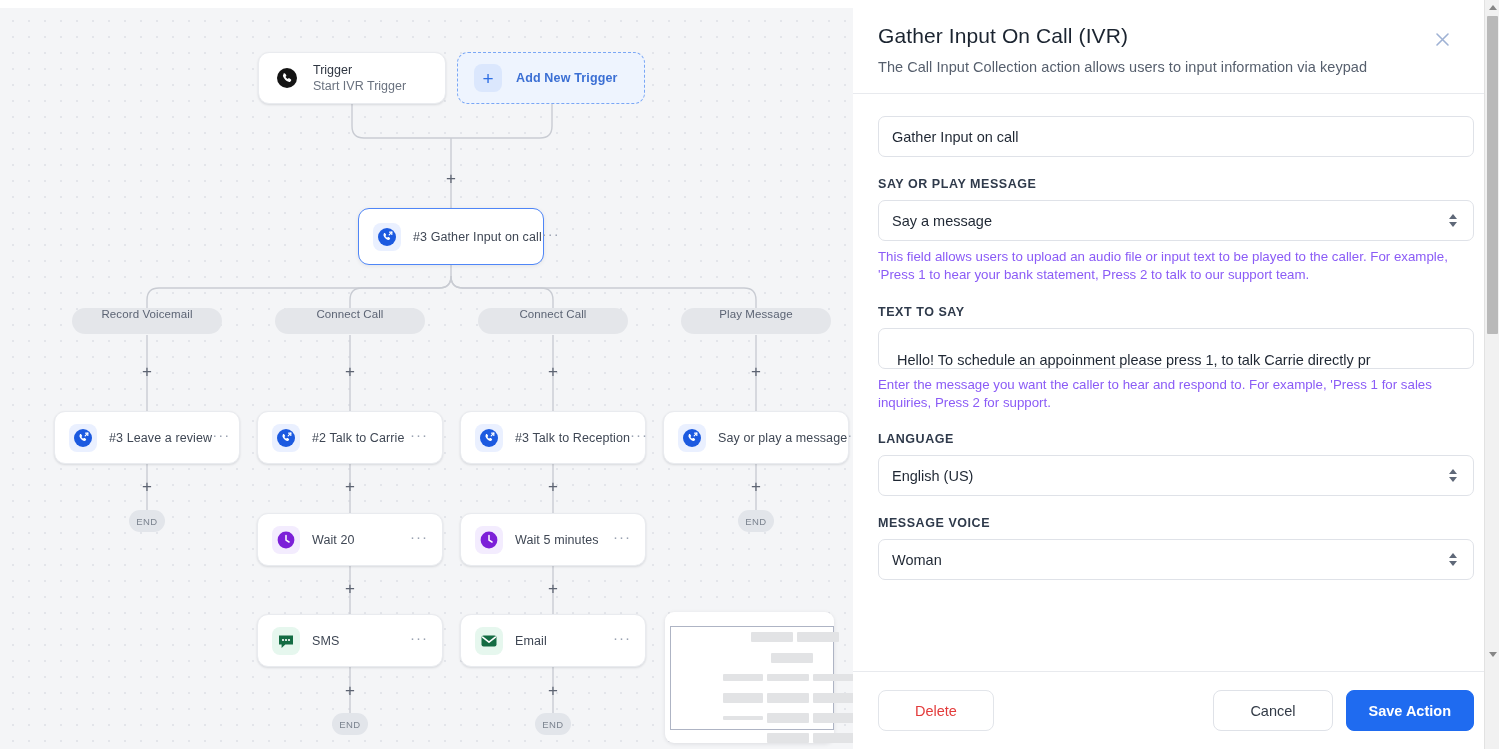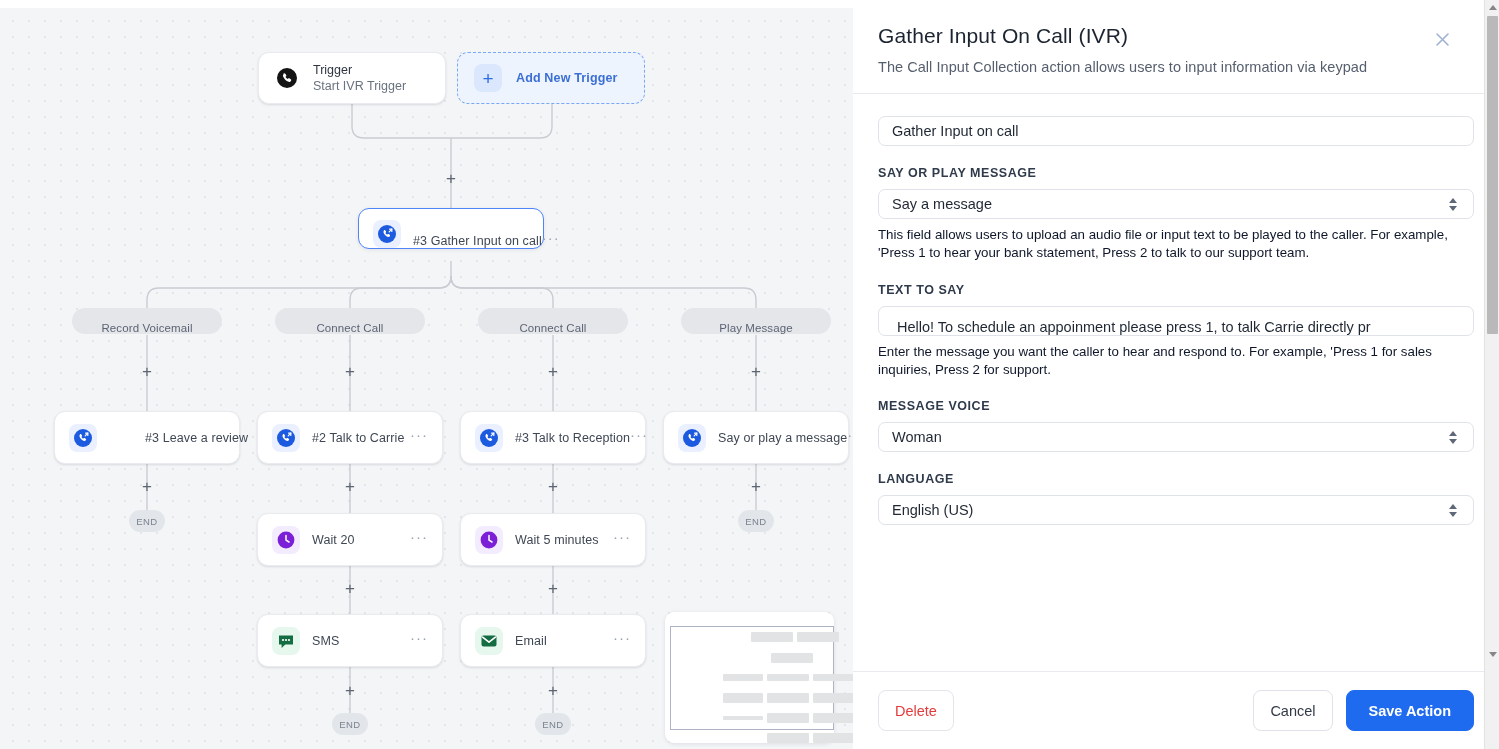--- a/index.html
+++ b/index.html
@@ -76,21 +76,21 @@
   }
   #add-trigger .lbl {
     margin-left: 14px; font-size: 12.5px; font-weight: bold;
     color: #3b6fd4; letter-spacing: .15px;
   }
 
   
   .pill {
     position: absolute; height: 26px;
     background: #e4e6ea; border-radius: 13px;
-    display: flex; align-items: flex-end; justify-content: center;
+    display: flex; align-items: flex-start; justify-content: center;
     font-size: 11.5px; color: #5c6474; letter-spacing: .1px;
   }
   .endpill {
     position: absolute; height: 22px; width: 36px;
     background: #e2e5ea; border-radius: 11px;
     display: flex; align-items: center; justify-content: center;
     font-size: 9.5px; color: #7b838f; letter-spacing: .4px;
   }
 
   
@@ -141,51 +141,51 @@
   #panel-body {
     flex: 1; overflow: hidden; padding: 22px 25px 0 25px;
     position: relative;
   }
   .fld { margin-bottom: 20px; }
   .fld-label {
     font-size: 12.5px; font-weight: bold; color: #2f3a4b;
     letter-spacing: .55px; margin-bottom: 9px;
   }
   .fld-input {
-    height: 30px; border: 1px solid #dfe2e8; border-radius: 7px;
+    height: 41px; border: 1px solid #dfe2e8; border-radius: 7px;
     background: #fff; display: flex; align-items: center;
     padding: 0 13px; font-size: 14.5px; color: #1f2733;
     position: relative; overflow: hidden;
   }
   .fld-input.indent { padding-left: 18px; align-items: flex-end; }
   .fld-input .val { white-space: nowrap; overflow: hidden; }
   .caret {
     position: absolute; right: 14px; top: 50%; transform: translateY(-50%);
     width: 12px; height: 18px; display: flex; flex-direction: column;
     align-items: center; justify-content: center; gap: 3px; color: #6b7280;
   }
   .caret i {
     display: block; width: 0; height: 0; border-left: 4.5px solid transparent;
     border-right: 4.5px solid transparent;
   }
   .caret i.up { border-bottom: 5px solid #5f6878; }
   .caret i.dn { border-top: 5px solid #5f6878; }
   .fld-help {
-    margin-top: 7px; font-size: 13.3px; color: #0f172a; line-height: 1.38;
+    margin-top: 7px; font-size: 13.3px; color: #8b5cf6; line-height: 1.38;
   }
 
   #panel-foot {
     height: 78px; border-top: 1px solid #e8eaee;
     display: flex; align-items: center; padding: 0 25px;
     background: #fff;
   }
   .btn {
     height: 41px; border-radius: 8px; font-size: 14.5px;
     display: flex; align-items: center; justify-content: center;
-    padding: 0 16px; cursor: pointer;
+    padding: 0 36px; cursor: pointer;
   }
   #btn-delete { border: 1px solid #e2e5ea; color: #e33b3b; background: #fff; }
   #btn-cancel { border: 1px solid #dfe2e8; color: #323a46; background: #fff; margin-left: auto; }
   #btn-save {
     background: #1f6bf0; color: #fff; border: 1px solid #1f6bf0;
     font-weight: bold; margin-left: 13px; padding: 16px 22px;
   }
 
   
   .vscroll {
@@ -250,21 +250,21 @@
       </span>
     </div>
 
     <div id="add-trigger" style="left:457px; top:44px; width:188px; height:52px;">
       <span class="plus-chip">+</span>
       <span class="lbl">Add New Trigger</span>
     </div>
 
     <div class="edge-plus" style="left:443px; top:163px;">+</div>
 
-    <div class="node selected" style="left:358px; top:200px; width:186px; height:41px;align-items:flex-end;">
+    <div class="node selected" style="left:358px; top:200px; width:186px; height:57px;">
       <span class="node-ico blue">
         <svg width="20" height="20" viewBox="0 0 20 20">
           <circle cx="10" cy="10" r="9" fill="#1c5ae0"></circle>
           <path d="M6.9 6.2c.4-.4 1.1-.3 1.4.2l.7 1c.3.4.2.9-.2 1.2l-.4.3c.3.8 1 1.5 1.8 1.8l.3-.4c.3-.3.8-.4 1.2-.2l1 .7c.5.3.6 1 .2 1.4l-.4.4c-.4.4-1 .5-1.5.3-2.1-.8-3.7-2.4-4.5-4.5-.2-.5-.1-1.1.3-1.5z" fill="#fff"></path>
           <path d="M12.6 5.2h2.2v2.2" stroke="#fff" stroke-width="1.2" fill="none" stroke-linecap="round"></path>
           <path d="M14.8 5.2l-2.6 2.6" stroke="#fff" stroke-width="1.2" stroke-linecap="round"></path>
         </svg>
       </span>
       <span class="node-label">#3 Gather Input on call</span>
       <span class="node-dots">···</span>
@@ -281,21 +281,21 @@
     </div>
     <div class="pill" style="left:681px; top:300px; width:150px;">
       <span>Play Message</span>
     </div>
 
     <div class="edge-plus" style="left:139px; top:356px;">+</div>
     <div class="edge-plus" style="left:342px; top:356px;">+</div>
     <div class="edge-plus" style="left:545px; top:356px;">+</div>
     <div class="edge-plus" style="left:748px; top:356px;">+</div>
 
-    <div class="node" style="left:54px; top:403px; width:186px; height:53px;gap:36px;">
+    <div class="node" style="left:54px; top:403px; width:186px; height:53px;">
       <span class="node-ico blue">
         <svg width="20" height="20" viewBox="0 0 20 20">
             <circle cx="10" cy="10" r="9" fill="#1c5ae0"></circle>
             <path d="M6.9 6.2c.4-.4 1.1-.3 1.4.2l.7 1c.3.4.2.9-.2 1.2l-.4.3c.3.8 1 1.5 1.8 1.8l.3-.4c.3-.3.8-.4 1.2-.2l1 .7c.5.3.6 1 .2 1.4l-.4.4c-.4.4-1 .5-1.5.3-2.1-.8-3.7-2.4-4.5-4.5-.2-.5-.1-1.1.3-1.5z" fill="#fff"></path>
             <path d="M12.6 5.2h2.2v2.2" stroke="#fff" stroke-width="1.2" fill="none" stroke-linecap="round"></path>
             <path d="M14.8 5.2l-2.6 2.6" stroke="#fff" stroke-width="1.2" stroke-linecap="round"></path>
           </svg>
       </span>
       <span class="node-label">#3 Leave a review</span>
       <span class="node-dots">···</span>
@@ -465,41 +465,41 @@
 
       <div class="fld">
         <div class="fld-label">TEXT TO SAY</div>
         <div class="fld-input indent">
           <span class="val">Hello! To schedule an appoinment please press 1, to talk Carrie directly pr</span>
         </div>
         <div class="fld-help">Enter the message you want the caller to hear and respond to. For example, 'Press 1 for sales inquiries, Press 2 for support.</div>
       </div>
 
       <div class="fld">
+        <div class="fld-label">LANGUAGE</div>
+        <div class="fld-input">
+          <span class="val">English (US)</span>
+          <span class="caret">
+              <i class="up"></i>
+              <i class="dn"></i>
+            </span>
+        </div>
+      </div>
+
+      <div class="fld">
         <div class="fld-label">MESSAGE VOICE</div>
         <div class="fld-input">
           <span class="val">Woman</span>
           <span class="caret">
               <i class="up"></i>
               <i class="dn"></i>
             </span>
         </div>
       </div>
 
-      <div class="fld">
-        <div class="fld-label">LANGUAGE</div>
-        <div class="fld-input">
-          <span class="val">English (US)</span>
-          <span class="caret">
-              <i class="up"></i>
-              <i class="dn"></i>
-            </span>
-        </div>
-      </div>
-
     </div>
 
     <div id="panel-foot">
       <div class="btn" id="btn-delete">Delete</div>
       <div class="btn" id="btn-cancel">Cancel</div>
       <div class="btn" id="btn-save">Save Action</div>
     </div>
   </div>
 
   <div class="vscroll" id="sb-outer" style="right:0; height:749px;">

